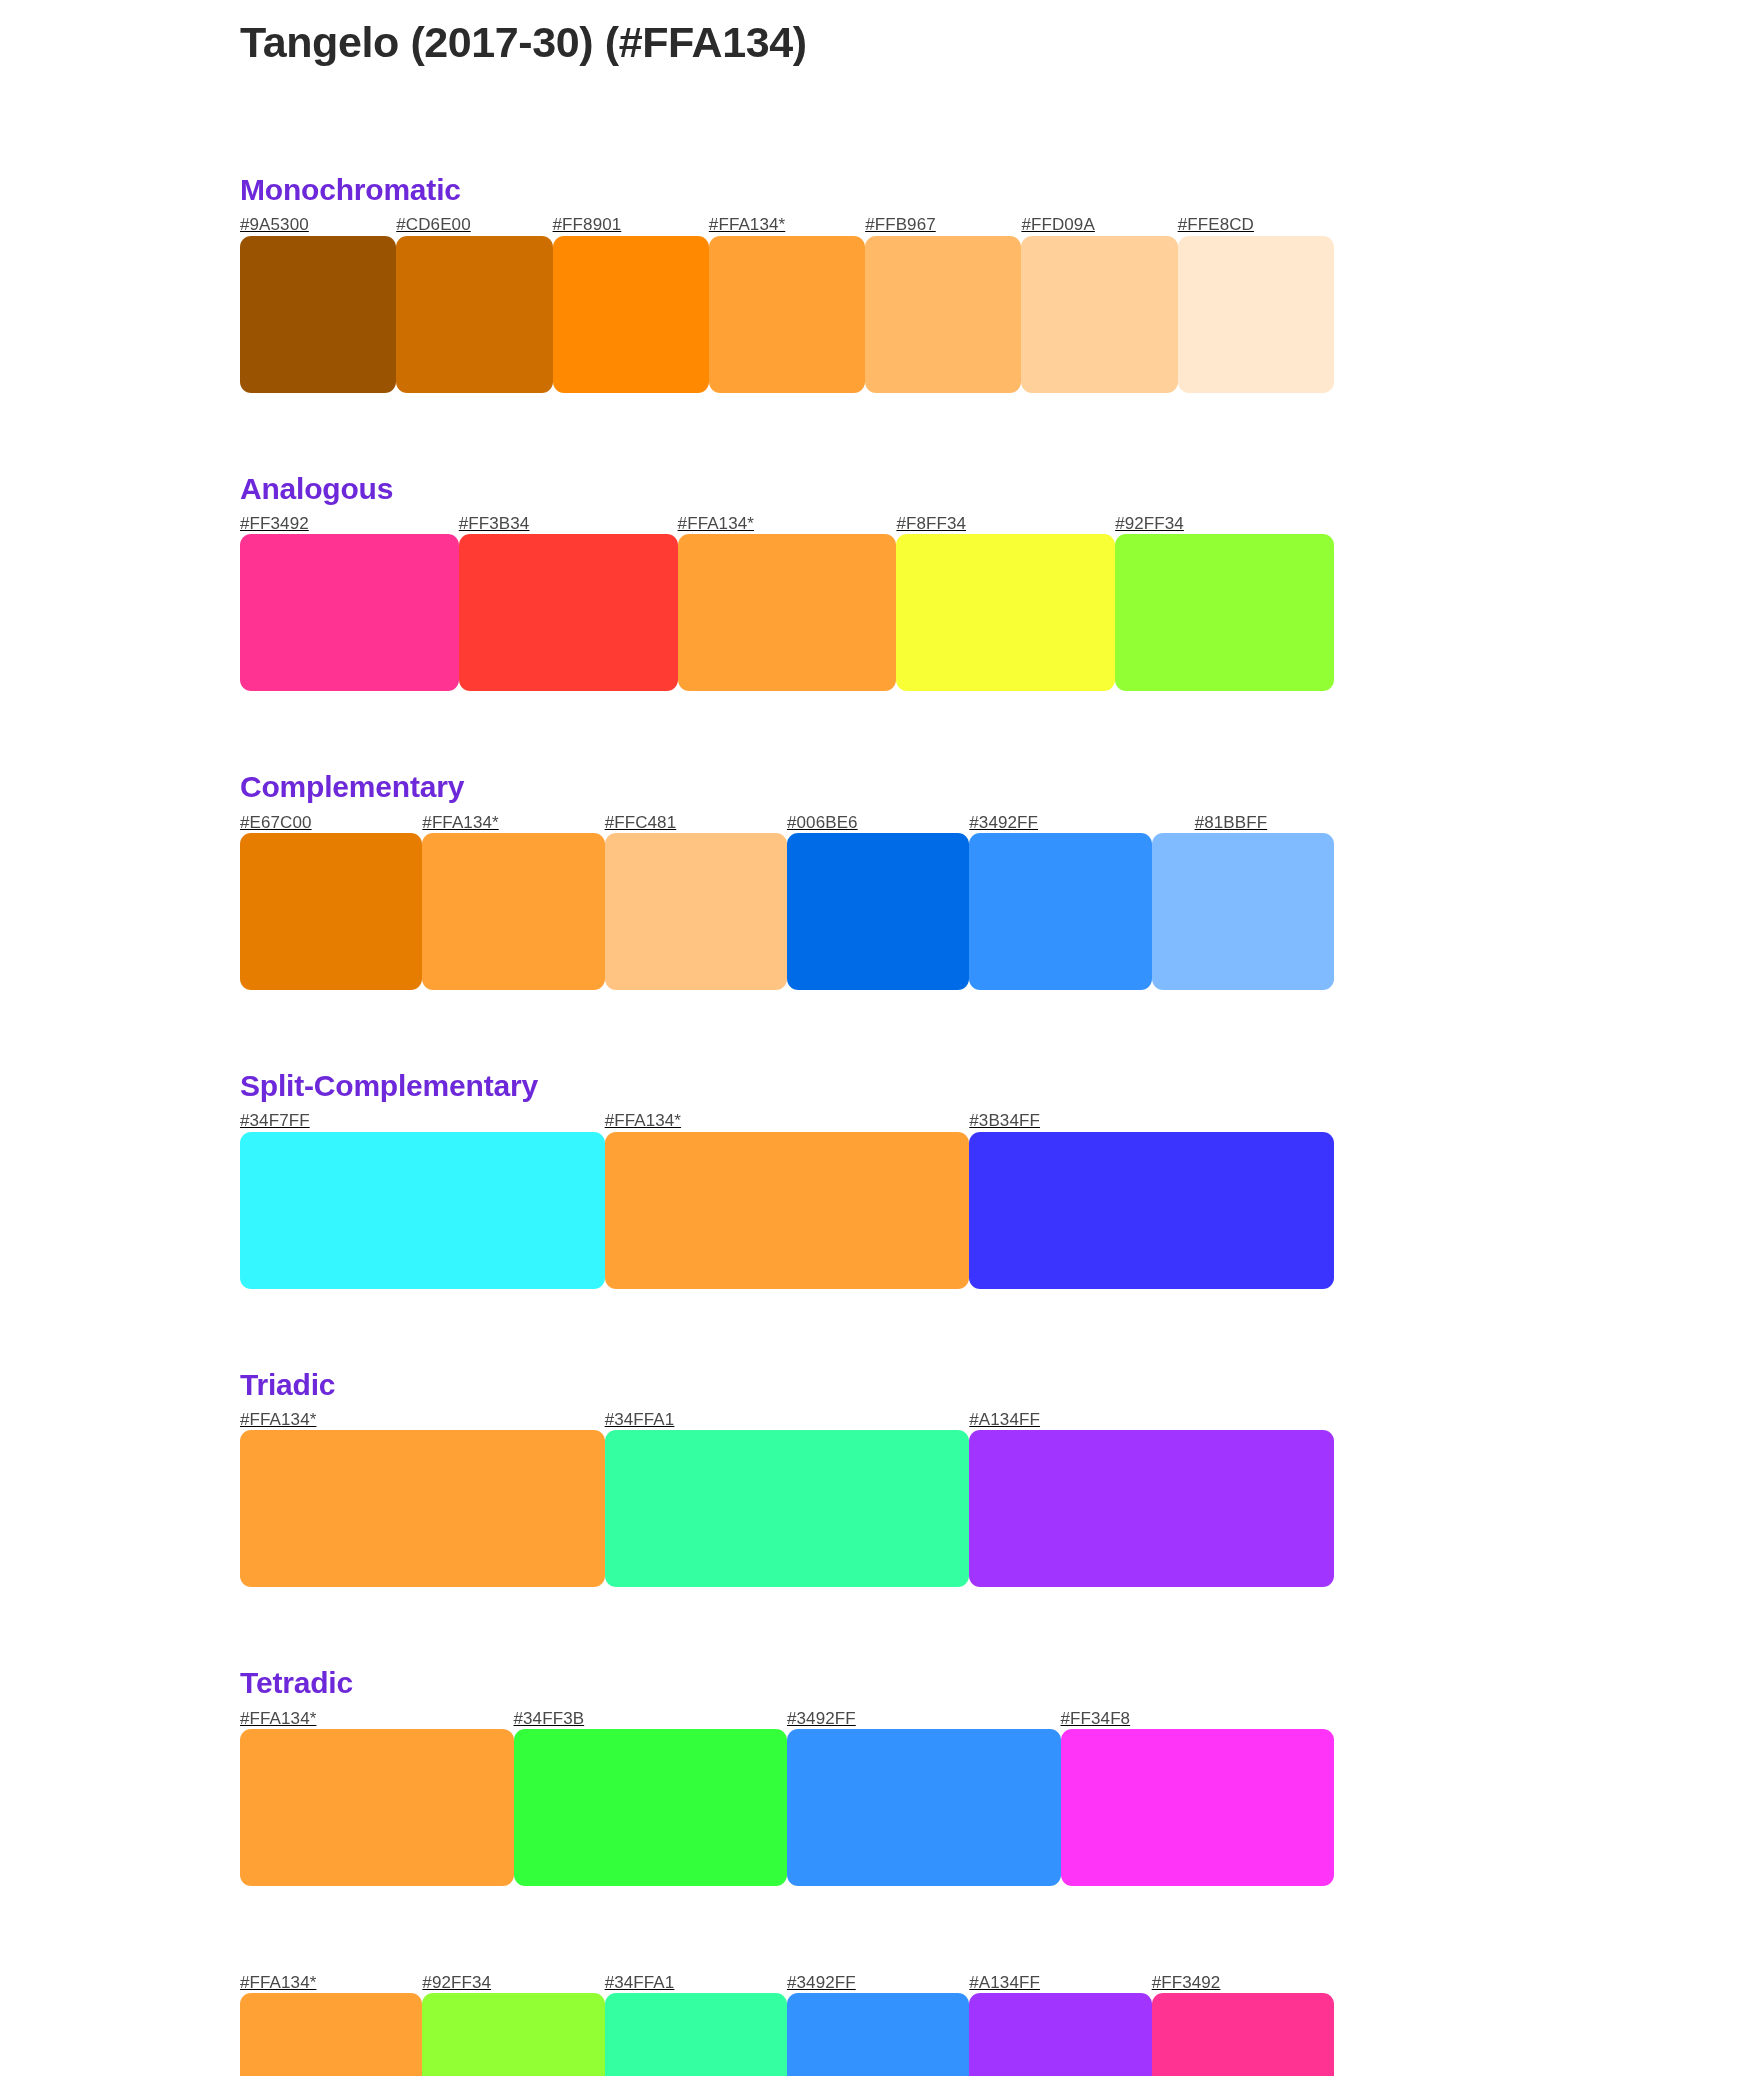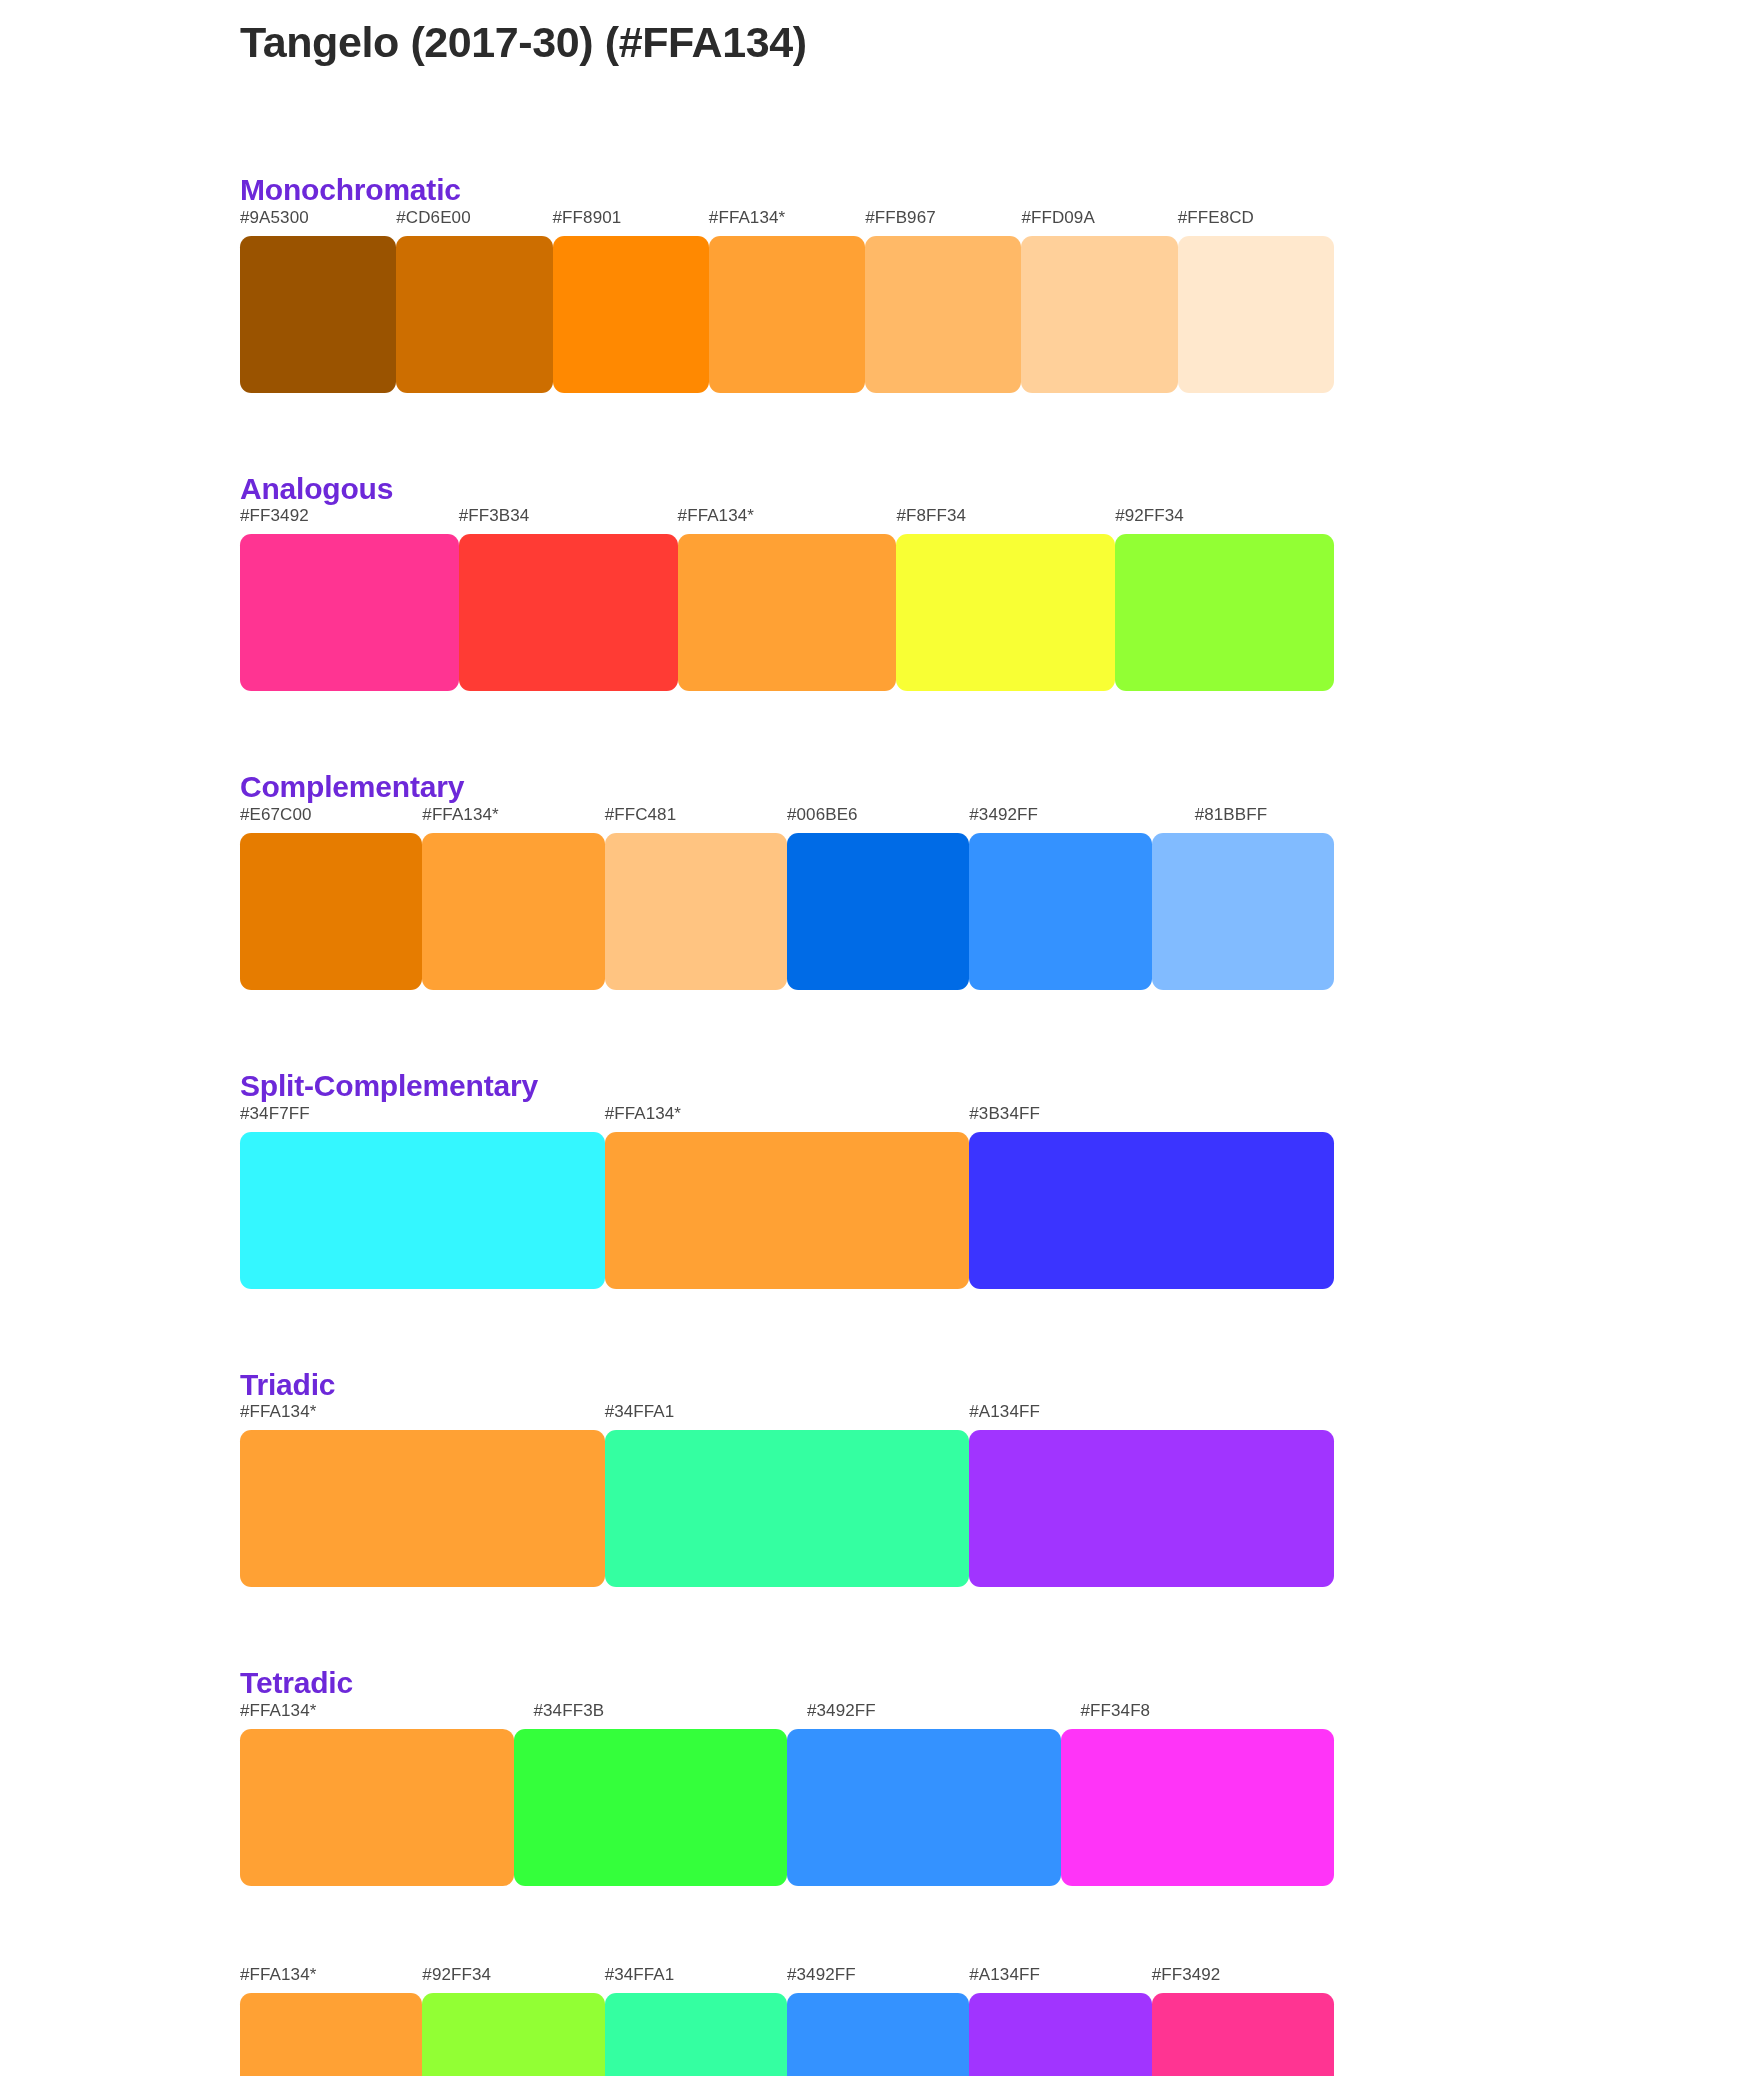--- a/index.html
+++ b/index.html
@@ -70,20 +70,22 @@
     margin: 0;
     padding: 0 0 3.2px 0;
     white-space: nowrap;
   }
 
   .swatch-labels {
     position: relative;
     display: flex;
     width: 1094px;
     height: 27px;
+    align-items: flex-end;
+    text-decoration: underline;
   }
   .swatch-label {
     font-size: 17px;
     color: #494949;
     letter-spacing: 0.1px;
     white-space: nowrap;
     line-height: 1;
     padding-bottom: 2.4px;
   }
 
@@ -205,21 +207,21 @@
           <div class="swatch" title="#FFA134*" style="flex: 0 0 33.3333%; width: 33.3333%; background: rgb(255, 161, 52); z-index: 3;"></div>
           <div class="swatch" title="#34FFA1" style="flex: 0 0 33.3333%; width: 33.3333%; background: rgb(52, 255, 161); z-index: 2;"></div>
           <div class="swatch" title="#A134FF" style="flex: 0 0 33.3333%; width: 33.3333%; background: rgb(161, 52, 255); z-index: 1;"></div>
         </div>
       </div>
       <div style="height: 80px;"></div>
       <div class="section">
         <div class="section-heading">Tetradic</div>
         <div class="swatch-labels">
           <div class="swatch-label" style="width: 25%; flex: 0 0 25%;">#FFA134*</div>
-          <div class="swatch-label" style="width: 25%; flex: 0 0 25%; margin-left: 20px;">#34FF3B</div>
+          <div class="swatch-label" style="width: 25%; flex: 0 0 25%;">#34FF3B</div>
           <div class="swatch-label" style="width: 25%; flex: 0 0 25%;">#3492FF</div>
           <div class="swatch-label" style="width: 25%; flex: 0 0 25%;">#FF34F8</div>
         </div>
         <div class="swatch-row">
           <div class="swatch" title="#FFA134*" style="flex: 0 0 25%; width: 25%; background: rgb(255, 161, 52); z-index: 4;"></div>
           <div class="swatch" title="#34FF3B" style="flex: 0 0 25%; width: 25%; background: rgb(52, 255, 59); z-index: 3;"></div>
           <div class="swatch" title="#3492FF" style="flex: 0 0 25%; width: 25%; background: rgb(52, 146, 255); z-index: 2;"></div>
           <div class="swatch" title="#FF34F8" style="flex: 0 0 25%; width: 25%; background: rgb(255, 52, 248); z-index: 1;"></div>
         </div>
       </div>

